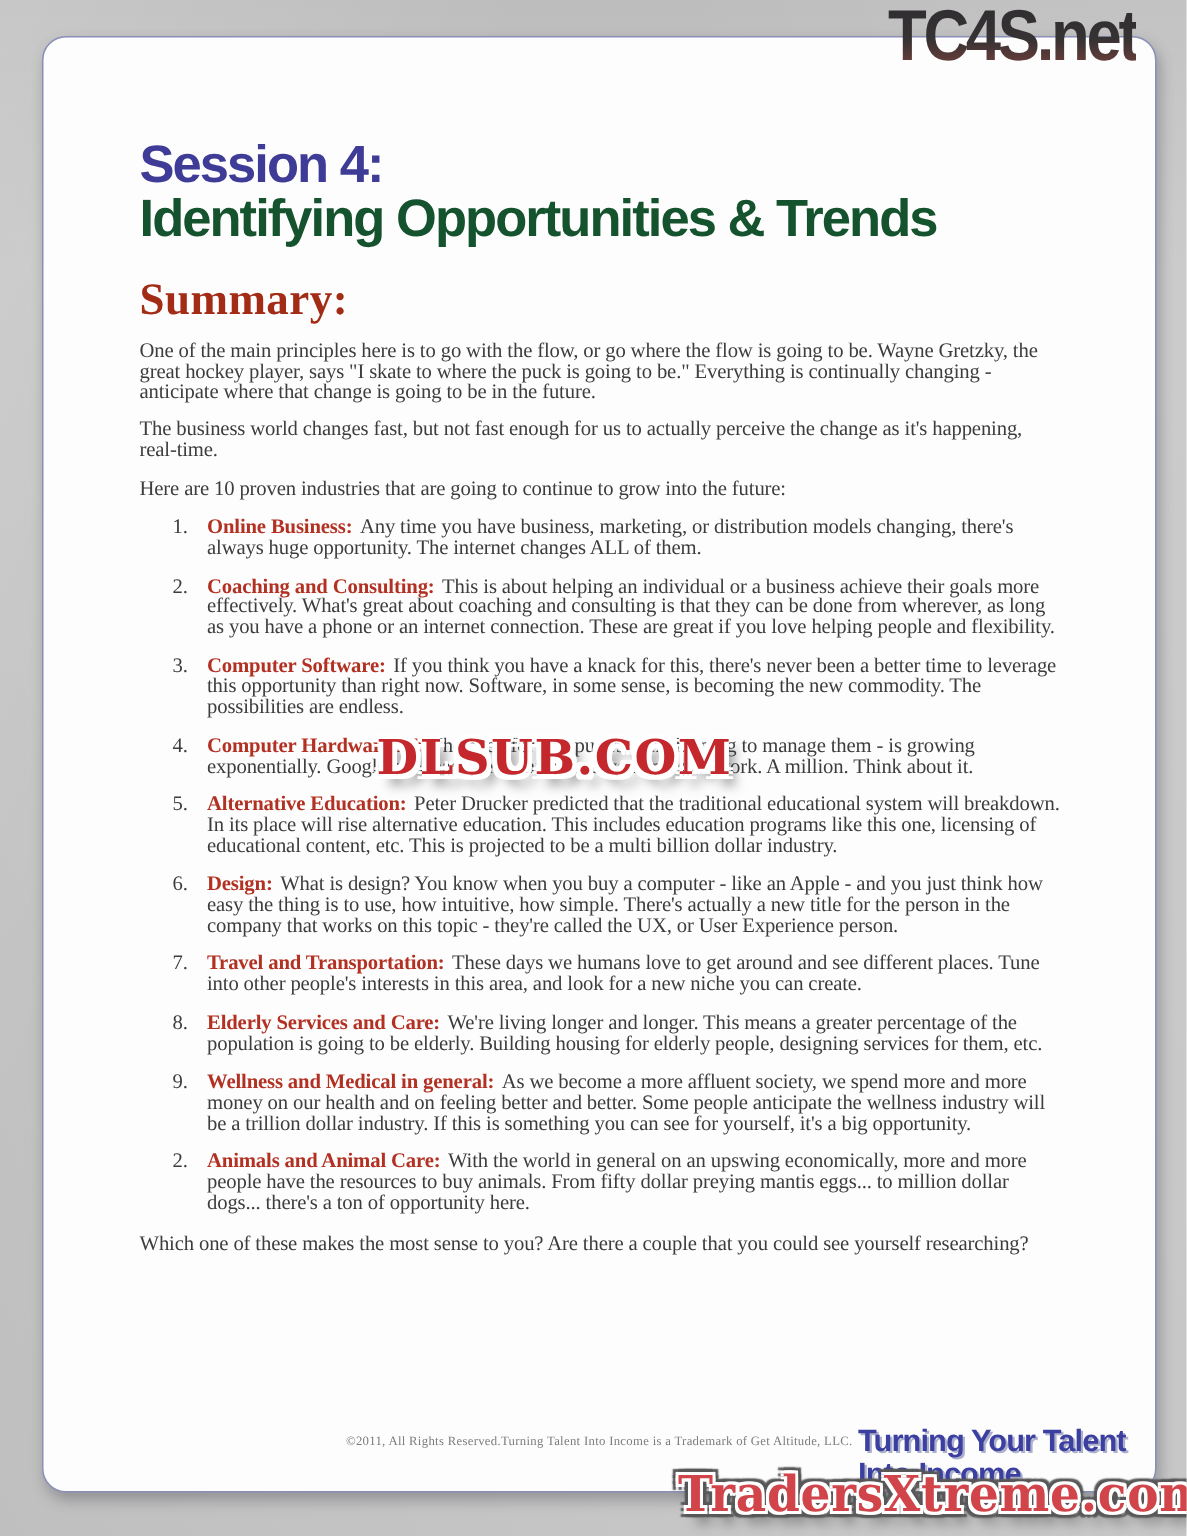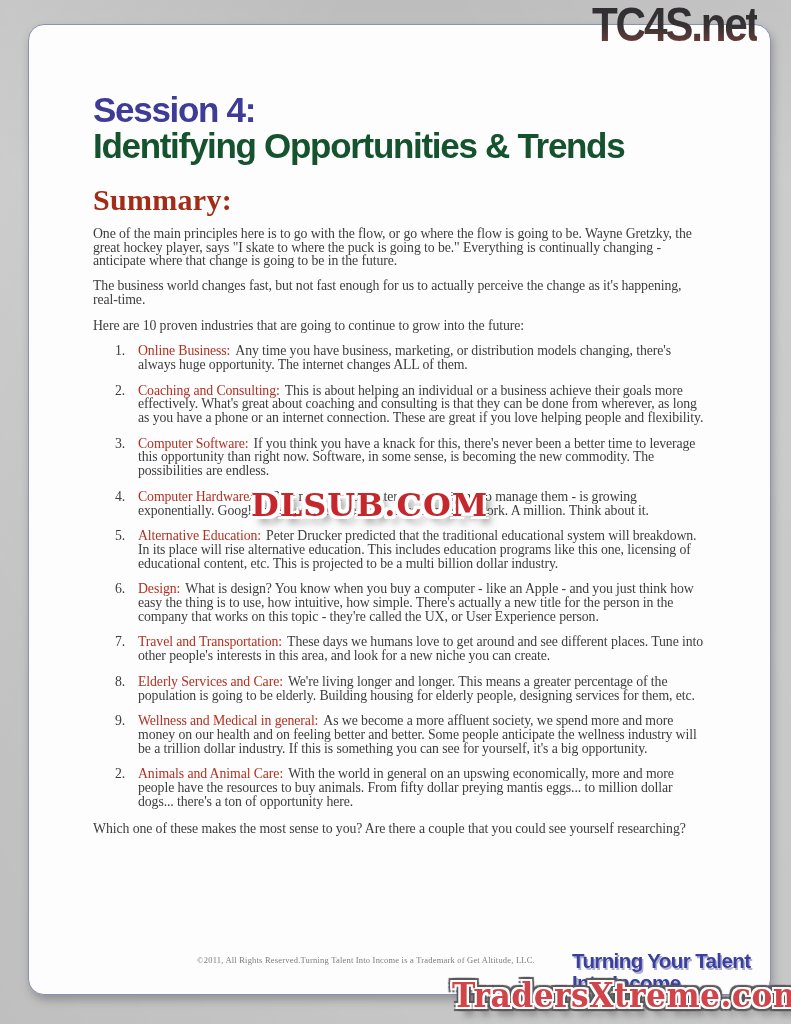--- a/index.html
+++ b/index.html
@@ -30,24 +30,24 @@
     margin-top:20px;font-size:30px;line-height:32px;font-weight:700;color:#a32c17;
     font-family:"Liberation Serif", serif;letter-spacing:0.3px;
   }
   .body-text{font-size:13.8px;line-height:13.7px;color:#3d3d3d;letter-spacing:-0.1px;}
   .para{margin:11px 0 0 0;}
   .list-intro{margin:12px 0 0 0;}
   ol.industries{list-style:none;margin:11px 0 0 0;padding:0;}
   ol.industries li{display:flex;margin-top:12px;padding-left:22px;}
   .num{flex:0 0 23px;}
   .li-body{flex:1;}
-  .li-title{font-weight:400;color:#b23122;margin-right:5px;}
+  .li-title{font-weight:700;color:#b23122;margin-right:5px;}
   .closing{margin:13px 0 0 0;}
   .copyright{
-    position:absolute;left:0;top:930px;width:674px;text-align:center;
+    position:absolute;left:0;top:930px;width:741px;text-align:center;
     font-size:8.5px;line-height:10px;color:#7c7c7c;letter-spacing:0.2px;
   }
   
   .wm-tc4s{
     position:absolute;left:592px;top:-1px;z-index:8;
     font-family:"Liberation Sans", sans-serif;font-weight:700;
     font-size:48px;line-height:52px;letter-spacing:-2.5px;
     transform:scaleX(0.88);transform-origin:left top;
     color:#3a3536;
     background:linear-gradient(180deg,#2e2d30 0%,#363234 52%,#5f3b38 78%,#93554d 100%);

